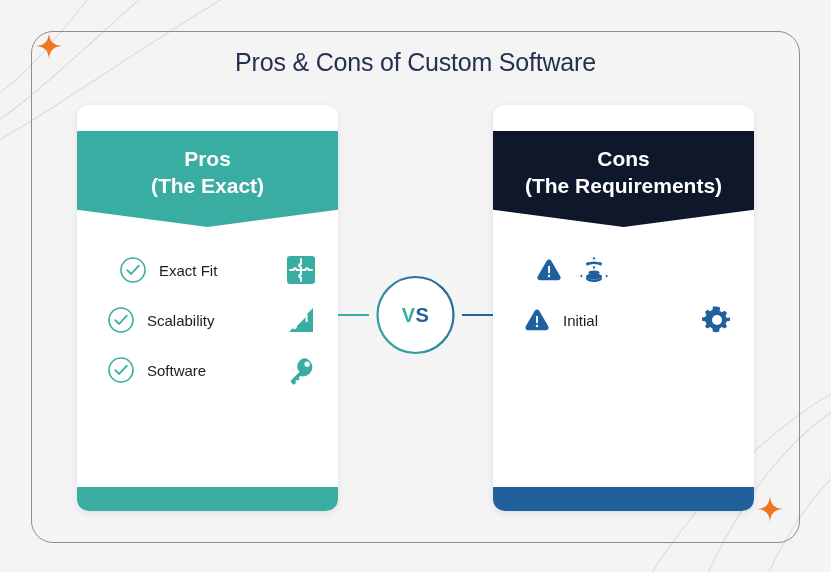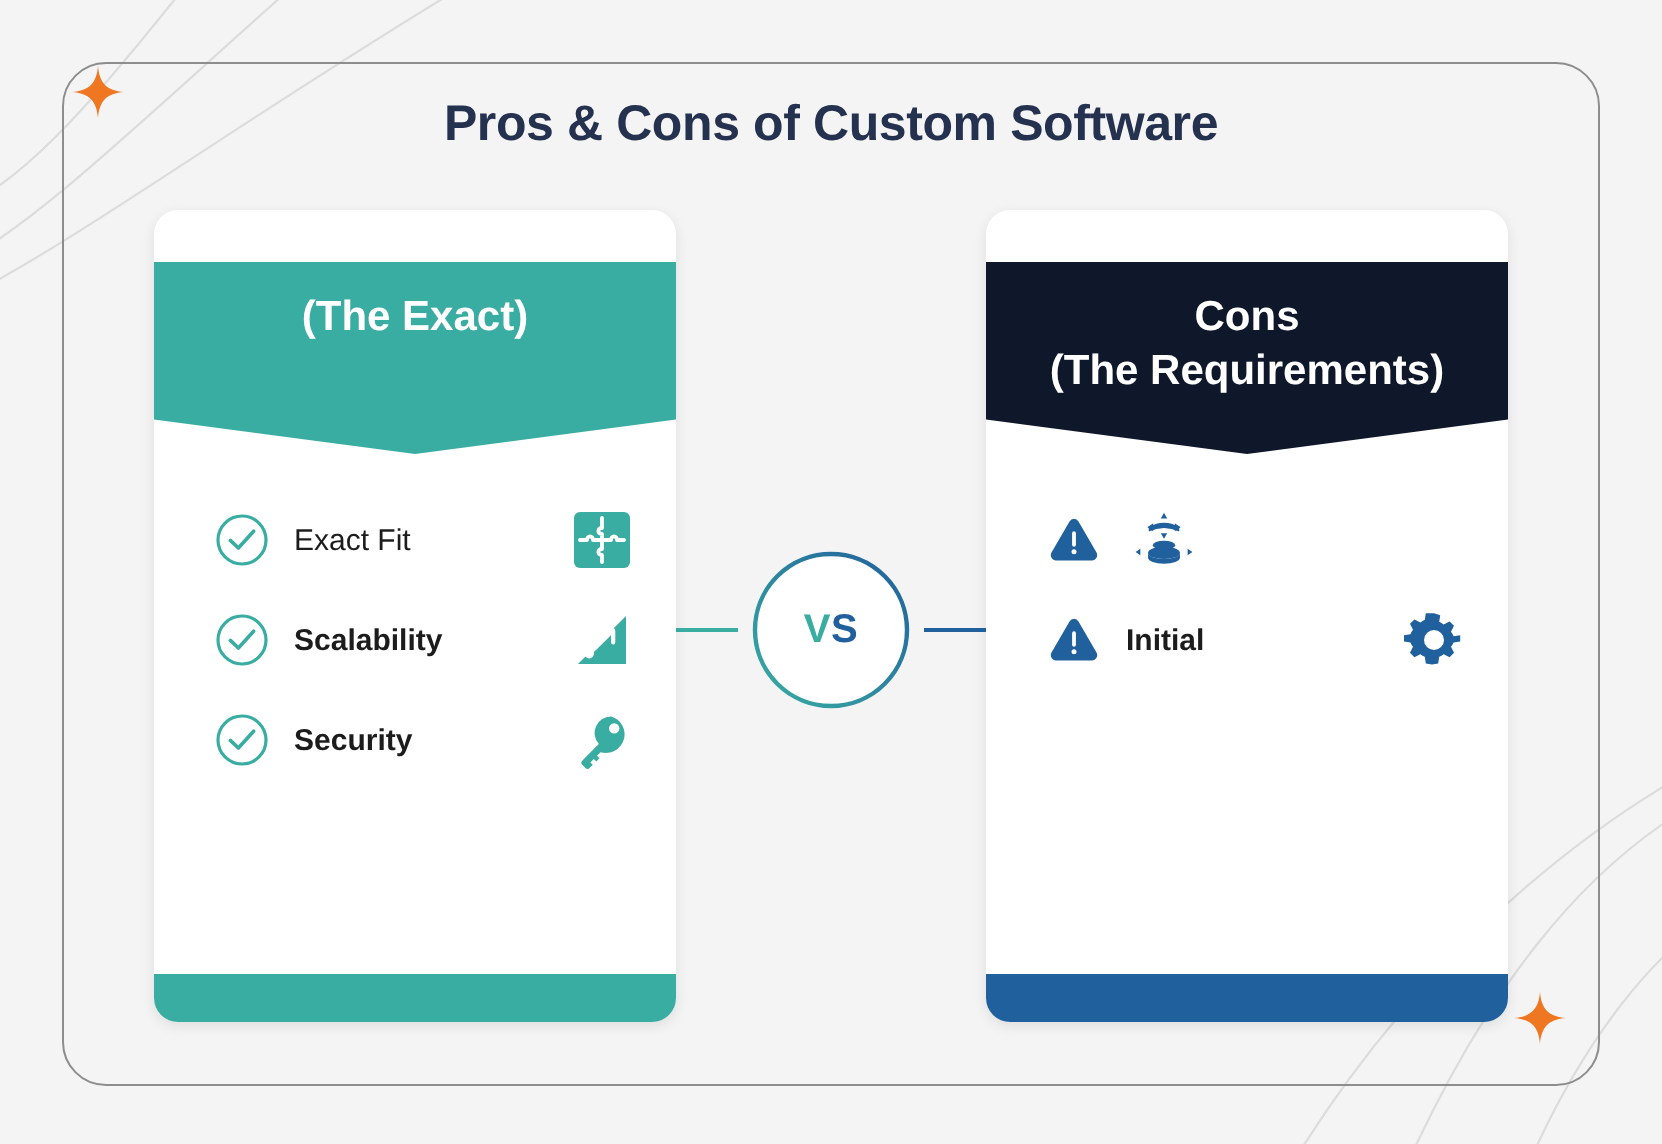--- a/index.html
+++ b/index.html
@@ -45,21 +45,21 @@
   }
 
   
   #page-title {
     position: absolute;
     left: 0;
     top: 48px;
     width: 831px;
     text-align: center;
     font-size: 25px;
-    font-weight: bold;
+    font-weight: normal;
     color: #24314f;
     letter-spacing: -0.2px;
   }
 
   
   .card {
     position: absolute;
     top: 105px;
     width: 261px;
     height: 406px;
@@ -132,22 +132,22 @@
   .row-icon {
     width: 46px;
     flex: 0 0 46px;
     display: flex;
     align-items: center;
     justify-content: center;
     margin-right: 14px;
   }
 
   
-  #row-pros-0, #row-cons-0 { margin-top: 0px; }
-  .list .row + .row { margin-top: 0px; font-weight: bold; }
+  #row-pros-0, #row-cons-0 { margin-top: 0px; padding-left: 12px; }
+  .list .row + .row { margin-top: 0px; }
 
   
   #vs-wrap {
     position: absolute;
     left: 338px;
     top: 268px;
     width: 155px;
     height: 94px;
   }
   #vs-text {
@@ -189,20 +189,21 @@
   <path d="M13 0 C13.7 8.6 17.4 12.3 26 13 C17.4 13.7 13.7 17.4 13 26 C12.3 17.4 8.6 13.7 0 13 C8.6 12.3 12.3 8.6 13 0 Z" fill="#ef7722"></path>
 </svg>
 <svg class="sparkle" id="sparkle-bottom-right" viewBox="0 0 26 26" xmlns="http://www.w3.org/2000/svg">
   <path d="M13 0 C13.7 8.6 17.4 12.3 26 13 C17.4 13.7 13.7 17.4 13 26 C12.3 17.4 8.6 13.7 0 13 C8.6 12.3 12.3 8.6 13 0 Z" fill="#ef7722"></path>
 </svg>
 
 <div id="page-title">Pros &amp; Cons of Custom Software</div>
 
 <div class="card" id="card-pros">
   <div class="card-header" id="header-pros">
+    <div>Pros</div>
     <div>(The Exact)</div>
   </div>
 
   <div class="list">
 
     <div class="row" id="row-pros-0">
       <span class="row-status">
         <svg width="28" height="28" viewBox="0 0 28 28" xmlns="http://www.w3.org/2000/svg">
           <circle cx="14" cy="14" r="12" fill="none" stroke="#3aada2" stroke-width="1.6"></circle>
           <path d="M8.2 14.2 L12.2 18 L19.8 9.6" fill="none" stroke="#3aada2" stroke-width="1.8" stroke-linecap="round" stroke-linejoin="round"></path>
@@ -241,21 +242,21 @@
       </span>
     </div>
 
     <div class="row">
       <span class="row-status">
         <svg width="28" height="28" viewBox="0 0 28 28" xmlns="http://www.w3.org/2000/svg">
           <circle cx="14" cy="14" r="12" fill="none" stroke="#3aada2" stroke-width="1.6"></circle>
           <path d="M8.2 14.2 L12.2 18 L19.8 9.6" fill="none" stroke="#3aada2" stroke-width="1.8" stroke-linecap="round" stroke-linejoin="round"></path>
         </svg>
       </span>
-      <span class="row-label">Security</span>
+      <span class="row-label">Software</span>
       <span class="row-icon">
         <svg width="30" height="30" viewBox="0 0 30 30" xmlns="http://www.w3.org/2000/svg">
           <g fill="#3aada2">
             <path d="M19.6 3.2 A8.3 8.3 0 0 0 13.4 17 L5.2 25.2 a1.6 1.6 0 0 0 0 2.3 l1.4 1.4 a1.6 1.6 0 0 0 2.3 0 l1.5 -1.5 -1.2 -1.2 1.7 -1.7 1.2 1.2 1.6 -1.6 -1.2 -1.2 1.8 -1.8 A8.3 8.3 0 1 0 19.6 3.2 Z"></path>
           </g>
           <circle cx="21.1" cy="9.2" r="2.6" fill="#ffffff"></circle>
         </svg>
       </span>
     </div>
 

